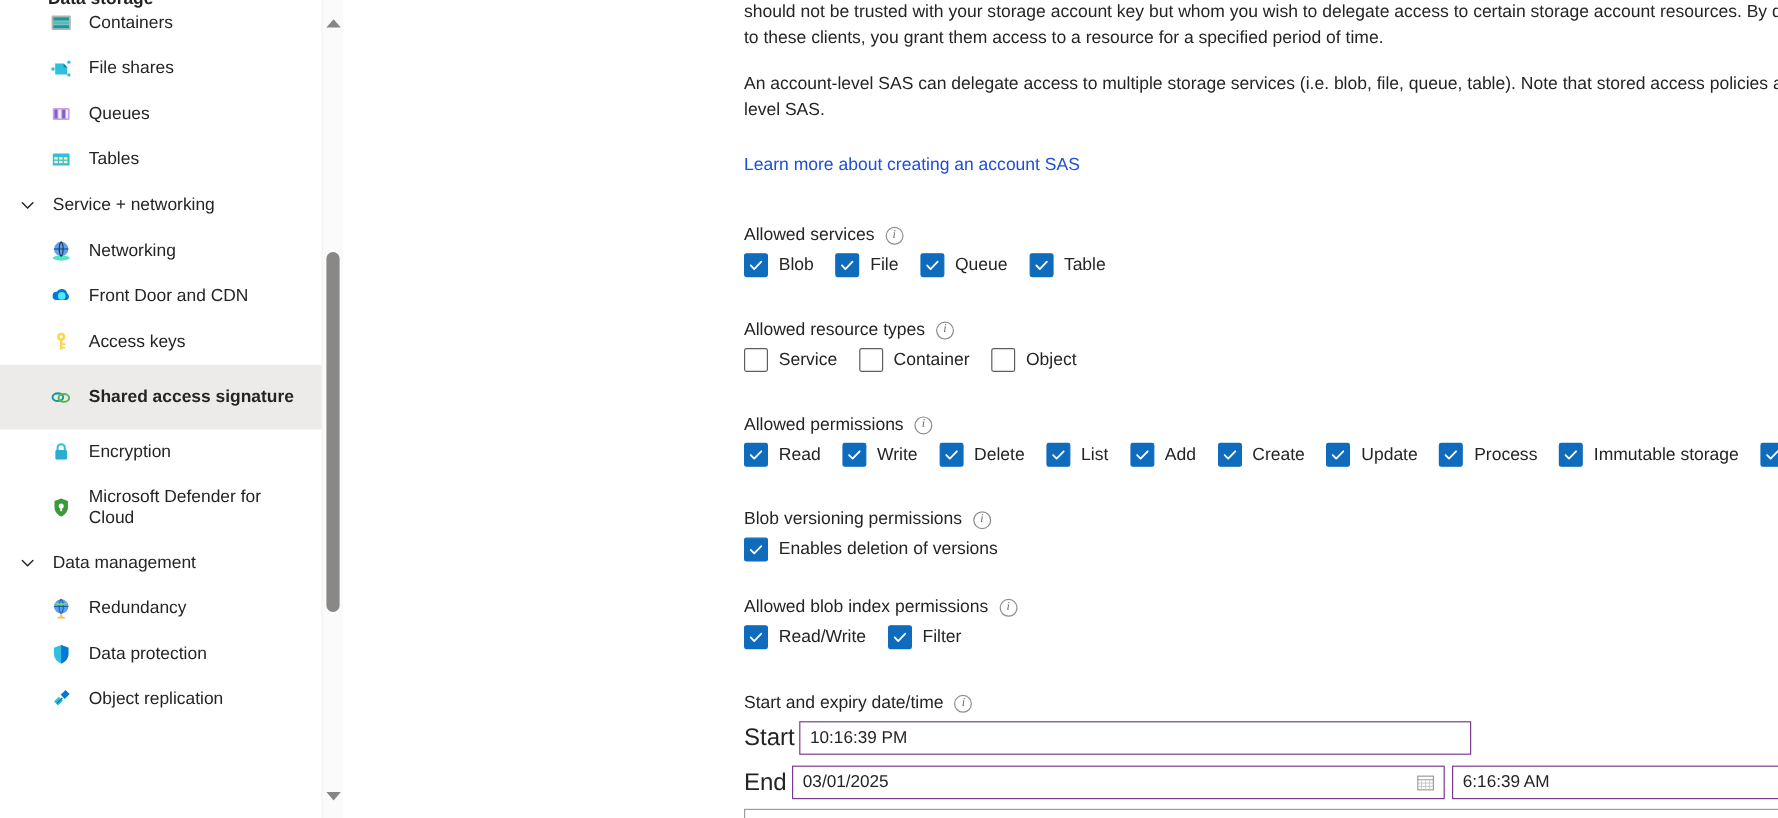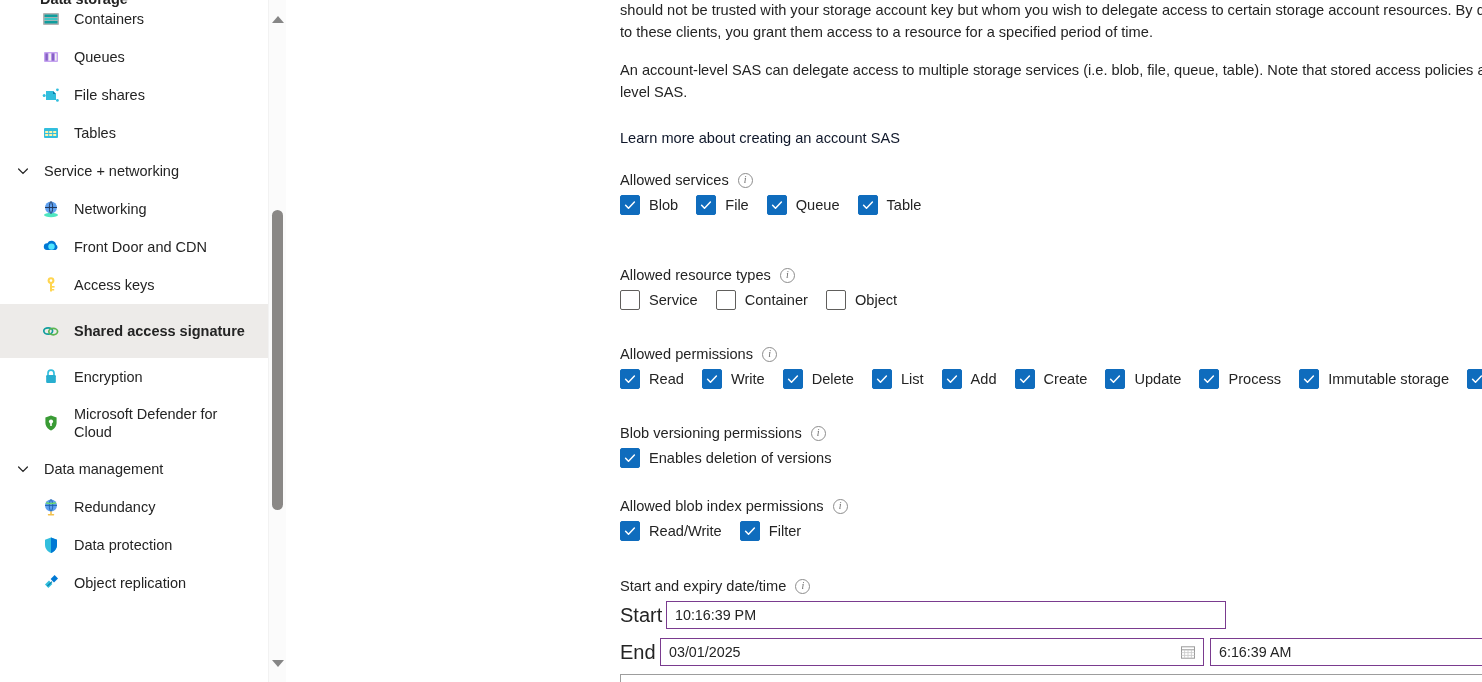--- a/index.html
+++ b/index.html
@@ -128,21 +128,21 @@
     color: #242424;
     margin: 0;
     max-width: 1140px;
   }
   .para.p1 { position: absolute; top: -1px; left: 0; }
   .para.p2 { position: absolute; top: 59px; left: 0; }
   .link {
     position: absolute;
     top: 130px; left: 0;
     font-size: 14.6px;
-    color: #0f172a;
+    color: #1d4ed8;
     text-decoration: none;
     cursor: pointer;
   }
 
   .section-label {
     display: flex;
     align-items: center;
     font-size: 14.6px;
     color: #242424;
     margin: 0 0 7px 0;
@@ -178,21 +178,21 @@
     border-radius: 2px;
     display: flex; align-items: center; justify-content: center;
     margin-right: 9px;
   }
   .cb.checked { background: #0f6cbd; border: 1px solid #0f6cbd; }
   .cb.unchecked { background: #ffffff; border: 1px solid #605e5c; }
   .cb svg { display: block; }
   .cb-label { font-size: 14.6px; color: #242424; white-space: nowrap; }
 
   .block { position: absolute; left: 0; }
-  #blk-services { top: 172px; }
+  #blk-services { top: 188px; }
   #blk-restypes { top: 267px; }
   #blk-perms { top: 346px; }
   #blk-versioning { top: 425px; }
   #blk-blobindex { top: 498px; }
   #blk-datetime { top: 578px; }
 
   
   .dt-row {
     display: flex;
     align-items: center;
@@ -261,40 +261,40 @@
               <rect x="3.5" y="5.5" width="13" height="2.6" fill="#0f9d9d"></rect>
               <rect x="3.5" y="9" width="13" height="2.2" fill="#3ec6c6"></rect>
               <rect x="3.5" y="12" width="13" height="2.5" fill="#0f9d9d"></rect>
             </svg>
           </span>
           <span class="nav-label">Containers</span>
         </li>
         <li class="nav-item">
           <span class="nav-icon">
             <svg width="20" height="20" viewBox="0 0 20 20">
+              <path d="M5 6h7l3 3v6H5z" fill="#32bedd"></path>
+              <path d="M12 6l3 3h-3z" fill="#0a7fa8"></path>
+              <circle cx="3.2" cy="10.5" r="1.5" fill="#32bedd"></circle>
+              <circle cx="16.4" cy="4.8" r="1.4" fill="#32bedd"></circle>
+              <circle cx="16.4" cy="15.4" r="1.4" fill="#32bedd"></circle>
+            </svg>
+          </span>
+          <span class="nav-label">File shares</span>
+        </li>
+        <li class="nav-item">
+          <span class="nav-icon">
+            <svg width="20" height="20" viewBox="0 0 20 20">
               <rect x="3" y="5" width="14" height="10" rx="1" fill="#c5a3f0"></rect>
               <rect x="4.4" y="6.4" width="2.4" height="7.2" fill="#8661c5"></rect>
               <rect x="7.6" y="6.4" width="2.4" height="7.2" fill="#f2f2f2"></rect>
               <rect x="10.8" y="6.4" width="2.4" height="7.2" fill="#8661c5"></rect>
               <rect x="14" y="6.4" width="1.6" height="7.2" fill="#f2f2f2"></rect>
             </svg>
           </span>
           <span class="nav-label">Queues</span>
-        </li>
-        <li class="nav-item">
-          <span class="nav-icon">
-            <svg width="20" height="20" viewBox="0 0 20 20">
-              <path d="M5 6h7l3 3v6H5z" fill="#32bedd"></path>
-              <path d="M12 6l3 3h-3z" fill="#0a7fa8"></path>
-              <circle cx="3.2" cy="10.5" r="1.5" fill="#32bedd"></circle>
-              <circle cx="16.4" cy="4.8" r="1.4" fill="#32bedd"></circle>
-              <circle cx="16.4" cy="15.4" r="1.4" fill="#32bedd"></circle>
-            </svg>
-          </span>
-          <span class="nav-label">File shares</span>
         </li>
         <li class="nav-item">
           <span class="nav-icon">
             <svg width="20" height="20" viewBox="0 0 20 20">
               <rect x="3" y="5" width="14" height="10" rx="1" fill="#32bedd"></rect>
               <rect x="4.2" y="8" width="3" height="2" fill="#fff2a8"></rect>
               <rect x="8.2" y="8" width="3" height="2" fill="#fff2a8"></rect>
               <rect x="12.2" y="8" width="3" height="2" fill="#fff2a8"></rect>
               <rect x="4.2" y="11" width="3" height="2" fill="#fff2a8"></rect>
               <rect x="8.2" y="11" width="3" height="2" fill="#fff2a8"></rect>

